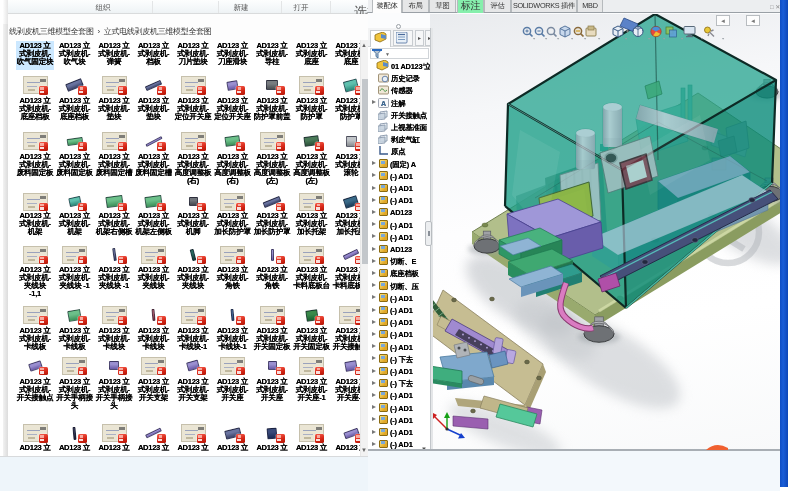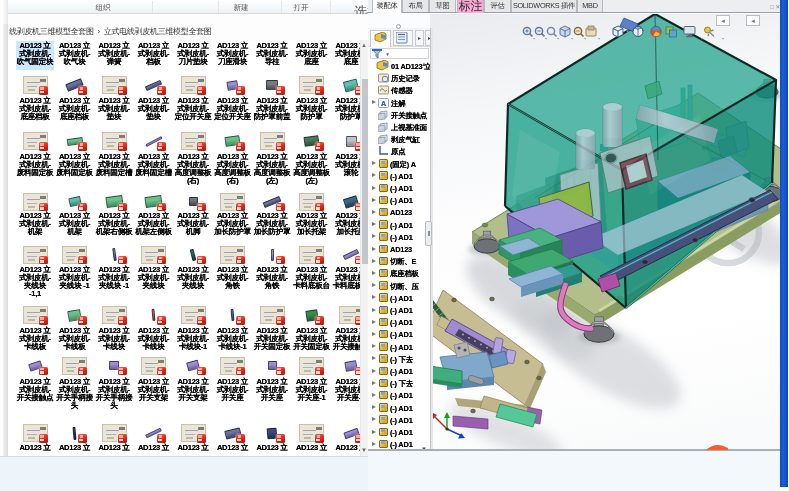--- a/index.html
+++ b/index.html
@@ -700,21 +700,21 @@
 <div class="ab" style="left:360px;top:40px;width:9.5px;height:416px;background:#f2f2f2;border-left:0.5px solid #e8e8e8"></div>
 <div class="ab" style="left:361px;top:43px;width:5px;height:5px;color:#666;font-size:6px;line-height:5px">▲</div>
 <div class="ab" style="left:361px;top:448px;width:5px;height:5px;color:#666;font-size:6px;line-height:5px">▼</div>
 <div class="ab" style="left:361.5px;top:79px;width:6.5px;height:185px;background:#c3c7cb"></div>
 <div class="ab" style="left:0;top:456px;width:368px;height:1px;background:#d8dadc"></div>
 <div class="ab" style="left:0;top:457px;width:368px;height:34px;background:#eef5fa"></div>
 <div class="ab" style="left:368px;top:0;width:412px;height:13px;background:#eceef0;border-bottom:1px solid #9aa0a6"></div>
 <div class="ab" style="left:372px;top:0;width:30px;height:13px;background:#fdfdfd;border-left:0.5px solid #b6babd;border-right:0.5px solid #b6babd;font-size:7.3px;color:#333;text-align:center;line-height:12px;letter-spacing:-0.3px;white-space:nowrap;overflow:hidden">装配体</div>
 <div class="ab" style="left:402px;top:0;width:27px;height:12px;background:#e6e7e8;border-left:0.5px solid #b6babd;border-right:0.5px solid #b6babd;font-size:7.3px;color:#333;text-align:center;line-height:12px;letter-spacing:-0.3px;white-space:nowrap;overflow:hidden">布局</div>
 <div class="ab" style="left:429px;top:0;width:27px;height:12px;background:#e6e7e8;border-left:0.5px solid #b6babd;border-right:0.5px solid #b6babd;font-size:7.3px;color:#333;text-align:center;line-height:12px;letter-spacing:-0.3px;white-space:nowrap;overflow:hidden">草图</div>
-<div class="ab" style="left:457px;top:0;width:27px;height:16px;background:#f9a8d4;border-left:0.5px solid #b6babd;border-right:0.5px solid #b6babd;font-size:12px;color:#333;text-align:center;line-height:12px;letter-spacing:-0.3px;white-space:nowrap;overflow:hidden">标注</div>
+<div class="ab" style="left:457px;top:0;width:27px;height:16px;background:#86efac;border-left:0.5px solid #b6babd;border-right:0.5px solid #b6babd;font-size:10px;color:#333;text-align:center;line-height:12px;letter-spacing:-0.3px;white-space:nowrap;overflow:hidden">标注</div>
 <div class="ab" style="left:484px;top:0;width:27px;height:12px;background:#e6e7e8;border-left:0.5px solid #b6babd;border-right:0.5px solid #b6babd;font-size:7.3px;color:#333;text-align:center;line-height:12px;letter-spacing:-0.3px;white-space:nowrap;overflow:hidden">评估</div>
 <div class="ab" style="left:511px;top:0;width:66px;height:12px;background:#e6e7e8;border-left:0.5px solid #b6babd;border-right:0.5px solid #b6babd;font-size:7.3px;color:#333;text-align:center;line-height:12px;letter-spacing:-0.3px;white-space:nowrap;overflow:hidden">SOLIDWORKS 插件</div>
 <div class="ab" style="left:577px;top:0;width:26px;height:12px;background:#e6e7e8;border-left:0.5px solid #b6babd;border-right:0.5px solid #b6babd;font-size:7.3px;color:#333;text-align:center;line-height:12px;letter-spacing:-0.3px;white-space:nowrap;overflow:hidden">MBD</div>
 <div class="ab" style="left:368px;top:13px;width:412px;height:15px;background:#fbfcfd"></div>
 <div class="ab" style="left:716px;top:15px;width:14px;height:11px;background:#fdfdfd;border:0.7px solid #b8bcc0;font-size:6px;color:#777;text-align:center;line-height:10px">◄</div>
 <div class="ab" style="left:746px;top:15px;width:14px;height:11px;background:#fdfdfd;border:0.7px solid #b8bcc0;font-size:6px;color:#777;text-align:center;line-height:10px">◄</div>
 <div class="ab" style="left:770px;top:3px;width:14px;height:8px;color:#888;font-size:6px;line-height:8px">□ ✕</div>
 <div class="ab" style="left:430px;top:14px;width:350px;height:436px;background:linear-gradient(170deg,#e9ebee 0%,#f6f7f9 22%,#fdfdfe 45%,#ffffff 70%,#f8f9fa 100%)"></div>
 <svg class="ab" style="left:429px;top:14px" width="351" height="436" viewBox="429 14 351 436">
 <defs>

